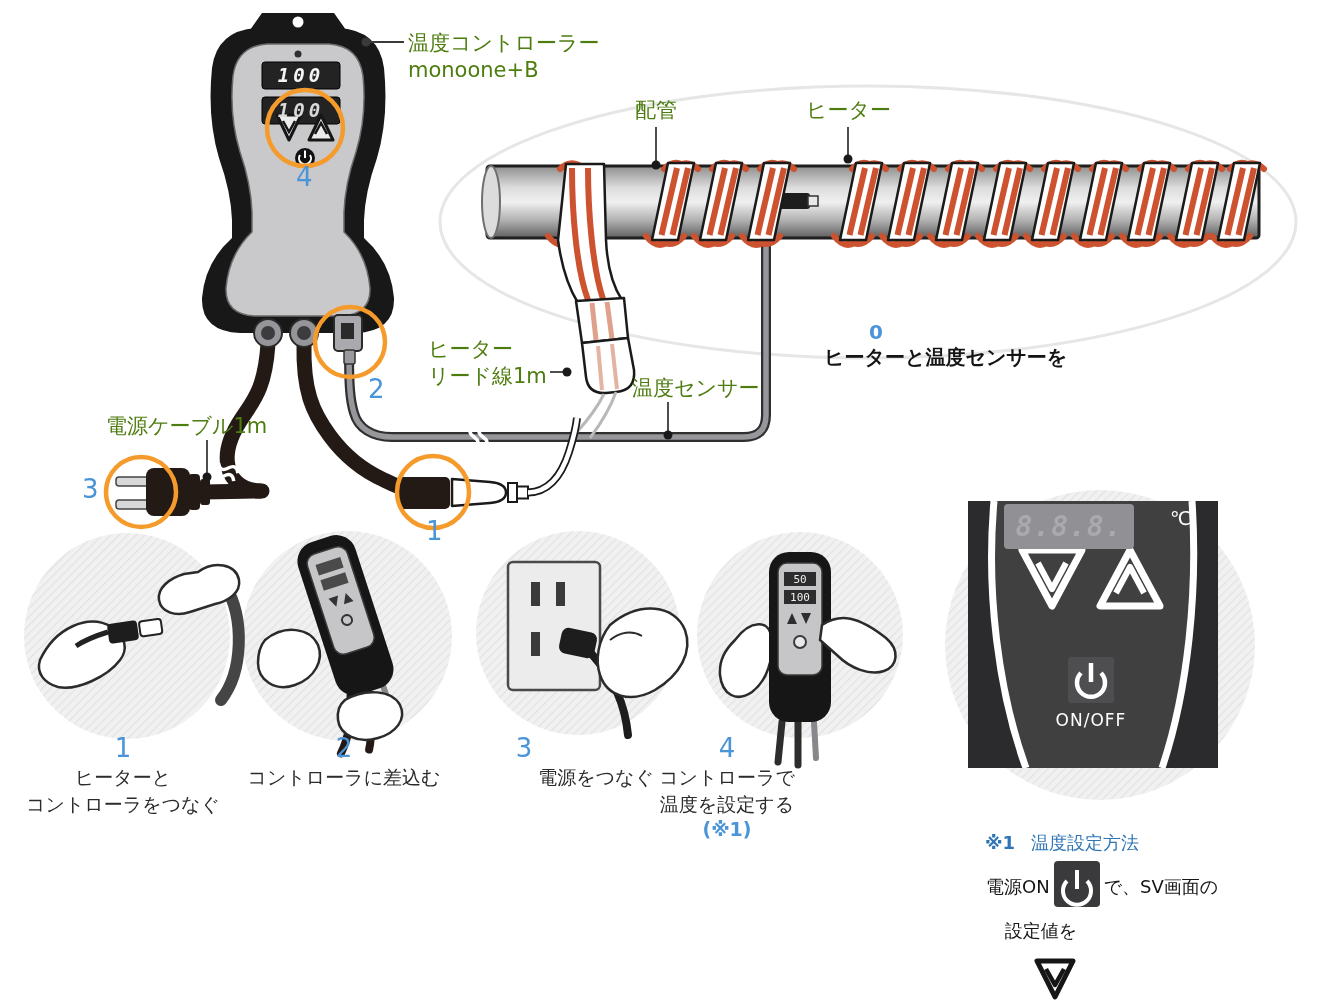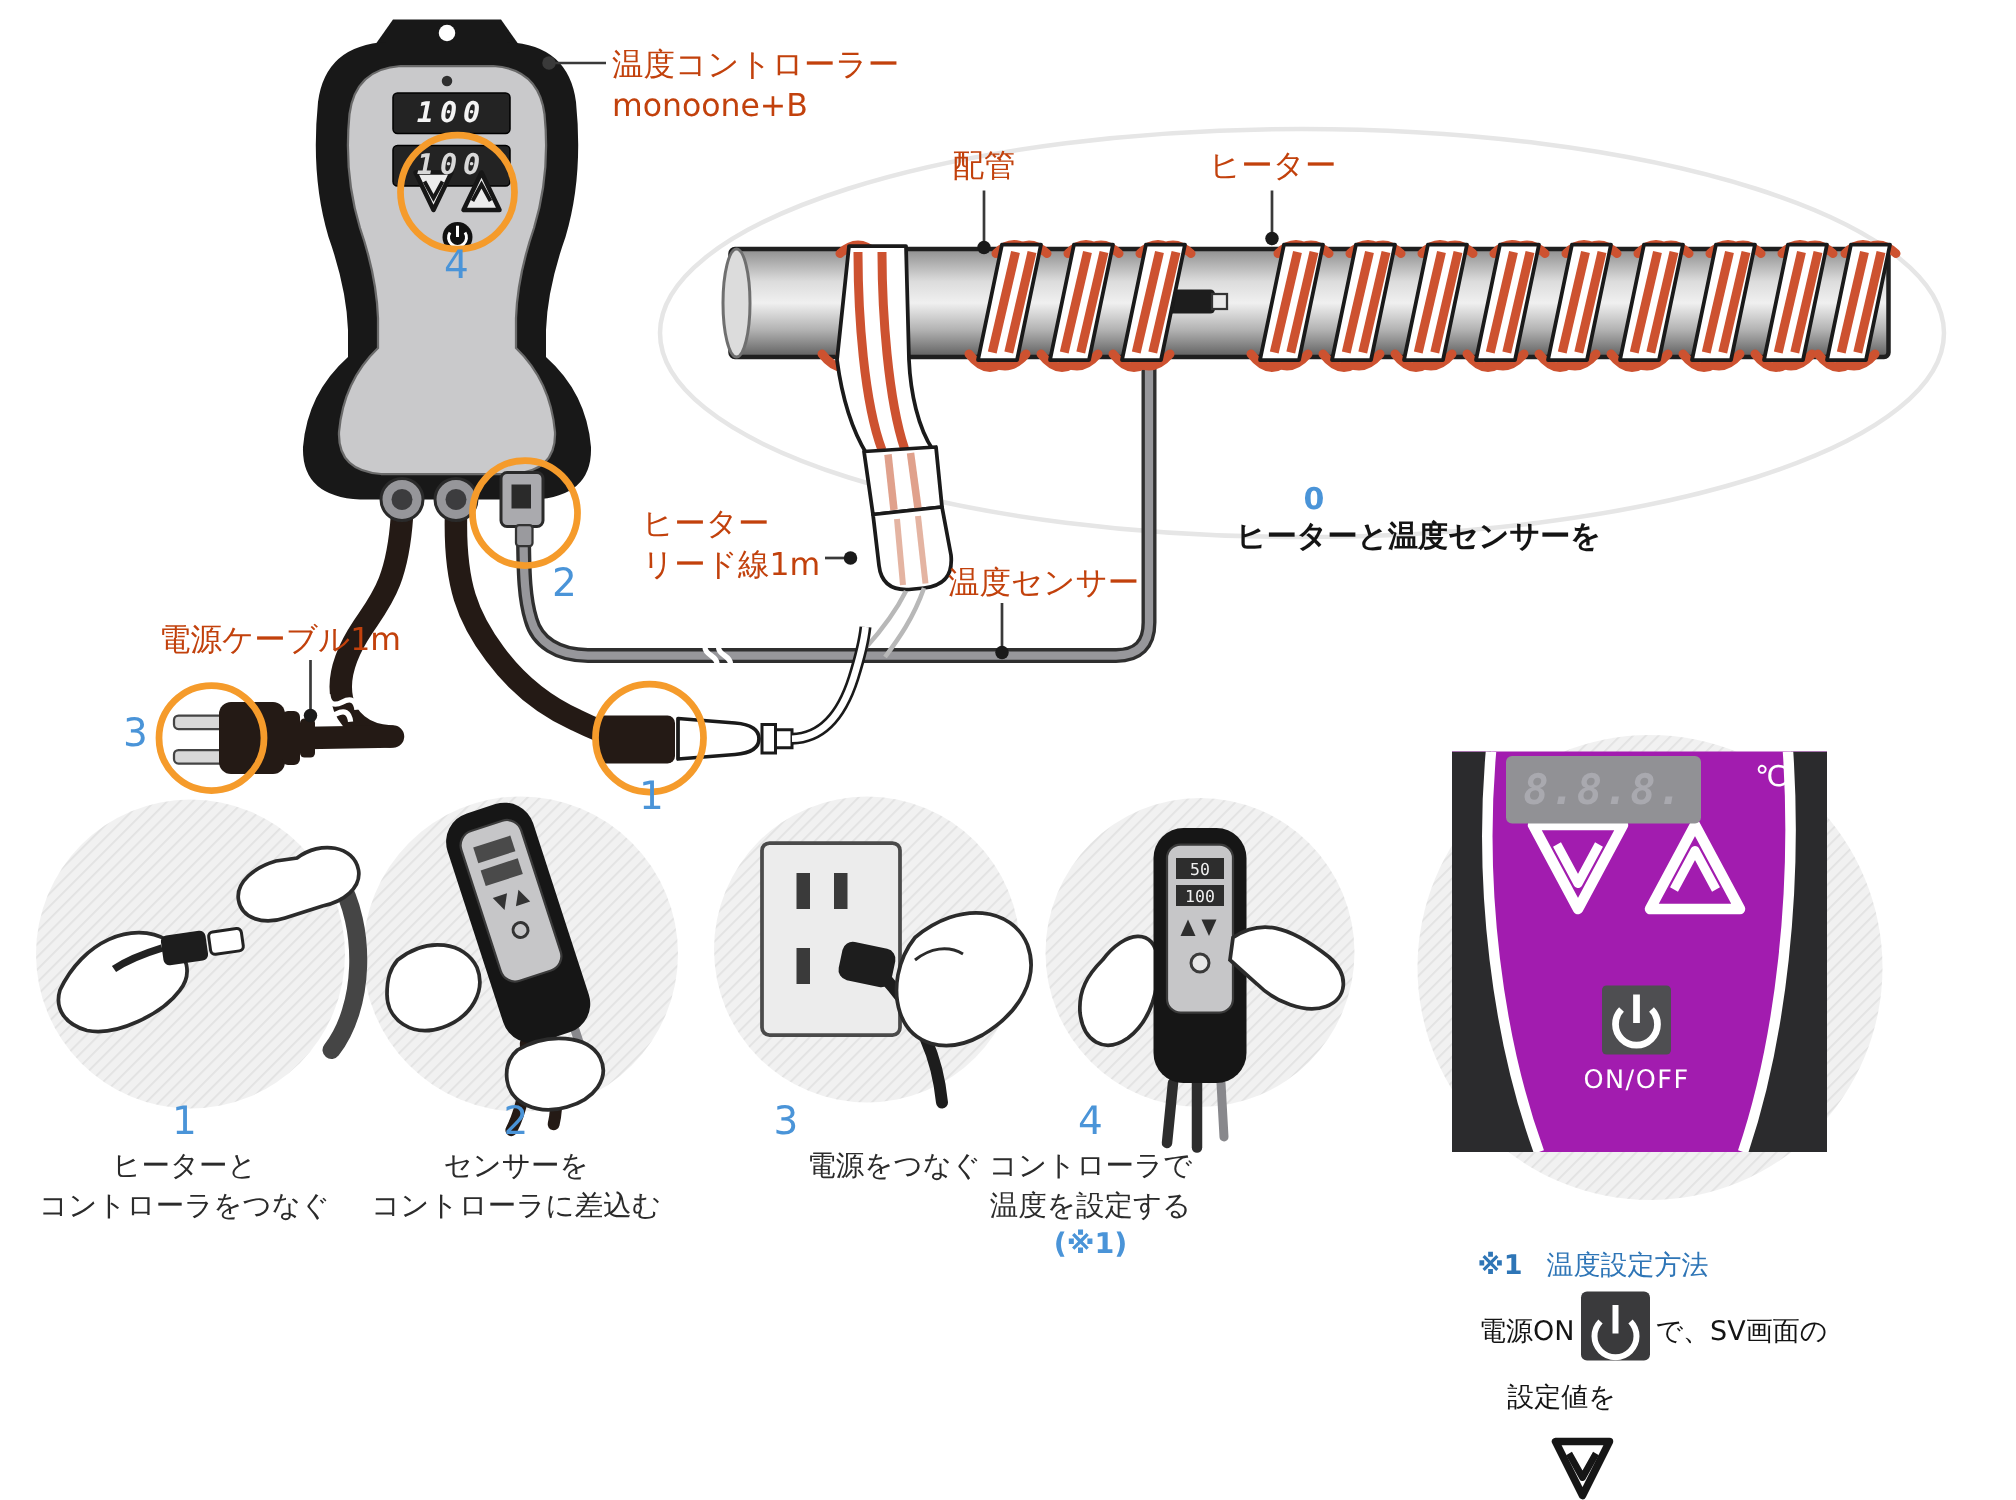--- a/index.html
+++ b/index.html
@@ -1,29 +1,29 @@
 <!DOCTYPE html>
 <html><head>
 <meta charset="utf-8">
 <style>
   html,body{margin:0;padding:0;background:#fff;}
   #stage{position:relative;width:1344px;height:1000px;background:#fff;overflow:hidden;
          font-family:"DejaVu Sans",sans-serif;color:#3a3a3a;}
   #art{position:absolute;left:0;top:0;z-index:1;}
   .abs{position:absolute;z-index:3;}
-  .lbl{font-size:21px;line-height:1.3;color:#c2410c;white-space:nowrap;}
+  .lbl{font-size:21px;line-height:1.3;color:#4d7c0f;white-space:nowrap;}
   .marker{font-size:26px;color:#4a94d8;white-space:nowrap;}
   .bold-note{font-size:20px;font-weight:bold;color:#141414;line-height:1.4;white-space:nowrap;margin-left:25px;}
   .step-num{width:60px;text-align:center;font-size:26px;color:#4a94d8;}
   .step-cap{width:260px;text-align:center;font-size:19px;line-height:27px;color:#2b2b2b;}
   .step-note{width:260px;text-align:center;font-size:19px;font-weight:bold;color:#4a94d8;}
   .disp{position:absolute;z-index:4;width:78px;height:27px;text-align:center;line-height:27px;
         font-family:"DejaVu Sans Mono",monospace;font-style:italic;font-weight:bold;
         font-size:19px;letter-spacing:4px;color:#f4f4f4;}
-  #closeup{position:absolute;left:968px;top:501px;width:250px;height:267px;background:#a21caf;z-index:2;}
+  #closeup{position:absolute;left:968px;top:501px;width:250px;height:267px;background:#404040;z-index:2;}
   #closeup .cu-disp{position:absolute;left:36px;top:3px;width:130px;height:45px;background:#919195;
         border-radius:4px;text-align:center;line-height:45px;font-family:"DejaVu Sans Mono",monospace;
         font-style:italic;font-weight:bold;font-size:28px;letter-spacing:1px;color:#a9a9af;}
   #closeup .cu-unit{position:absolute;left:202px;top:6px;color:#fff;font-size:19px;}
   #closeup .cu-onoff{position:absolute;left:60px;top:209px;width:126px;text-align:center;color:#fff;font-size:17px;letter-spacing:1px;}
   .fn-row{display:flex;align-items:flex-end;gap:4px;font-size:18px;color:#141414;white-space:nowrap;}
   .fn-row .txt{padding-bottom:8px;}
   .fn-title{font-size:18px;color:#2e75b6;white-space:nowrap;}
   .fn-title b{margin-right:16px;}
   .pwr-box{width:46px;height:46px;background:#3a3a3c;border-radius:4px;display:inline-block;}
@@ -375,21 +375,20 @@
   <div class="abs marker" style="left:82px;top:474px;">3</div>
   <div class="abs marker" style="left:296px;top:162px;">4</div>
 
   <div class="abs step-num" style="left:93px;top:733px;">1</div>
   <div class="abs step-cap" style="left:-7px;top:764px;">
     <div>ヒーターと</div>
     <div>コントローラをつなぐ</div>
   </div>
   <div class="abs step-num" style="left:314px;top:733px;">2</div>
   <div class="abs step-cap" style="left:214px;top:764px;">
-    <div>センサーを</div>
     <div>コントローラに差込む</div>
   </div>
   <div class="abs step-num" style="left:494px;top:733px;">3</div>
   <div class="abs step-cap" style="left:394px;top:764px;text-align:right;">
     <div>電源をつなぐ</div>
     <div></div>
   </div>
   <div class="abs step-num" style="left:697px;top:733px;">4</div>
   <div class="abs step-cap" style="left:597px;top:764px;">
     <div>コントローラで</div>

